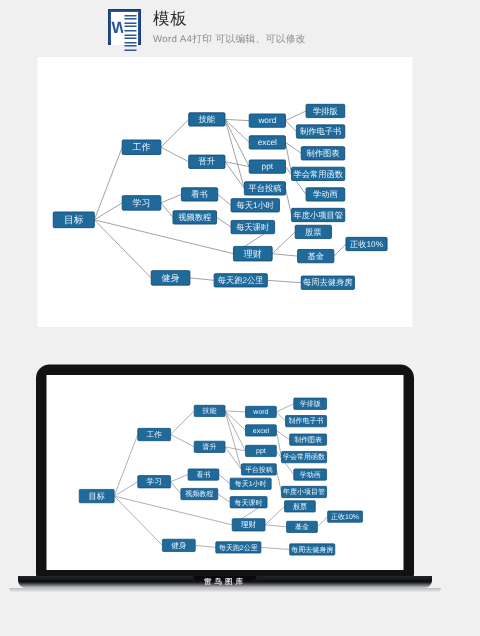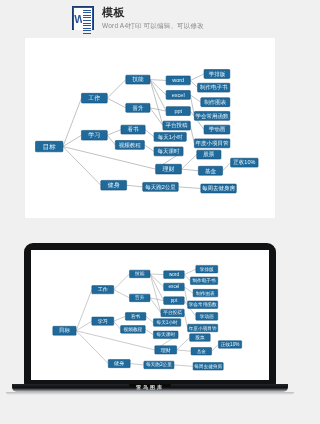--- a/index.html
+++ b/index.html
@@ -27,21 +27,21 @@
   }
   .word-icon .wsheet i {
     display: block; height: 1px; margin: 1.6px 1px 0 1px; background: #2a5699;
   }
   .word-icon .wletter {
     position: absolute; left: 1px; top: 1px; width: 11px; height: 22px;
     background: #ffffff; color: #2a5699;
     font-size: 11px; font-weight: bold; line-height: 22px; text-align: center;
   }
   .htext { display: flex; flex-direction: column; justify-content: center; gap: 2px; }
-  .htitle { font-size: 11px; font-weight: bold; color: #2b2b2b; letter-spacing: .5px; }
+  .htitle { font-size: 11px; font-weight: normal; color: #2b2b2b; letter-spacing: .5px; }
   .hsub { font-size: 6.5px; color: #8a8a8a; letter-spacing: .2px; }
 
   
   .card {
     position: absolute; left: 25px; top: 38px; width: 250px; height: 180px;
     background: #ffffff;
   }
   .card-canvas { position: absolute; left: 0; top: 6px; width: 250px; height: 170px; }
 
   

